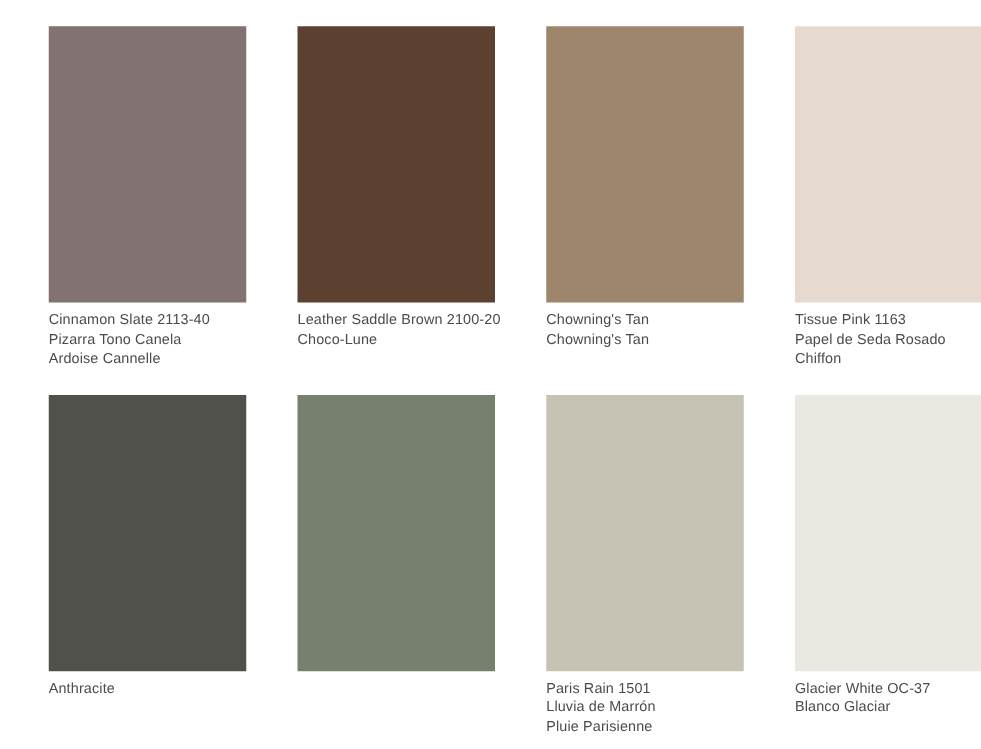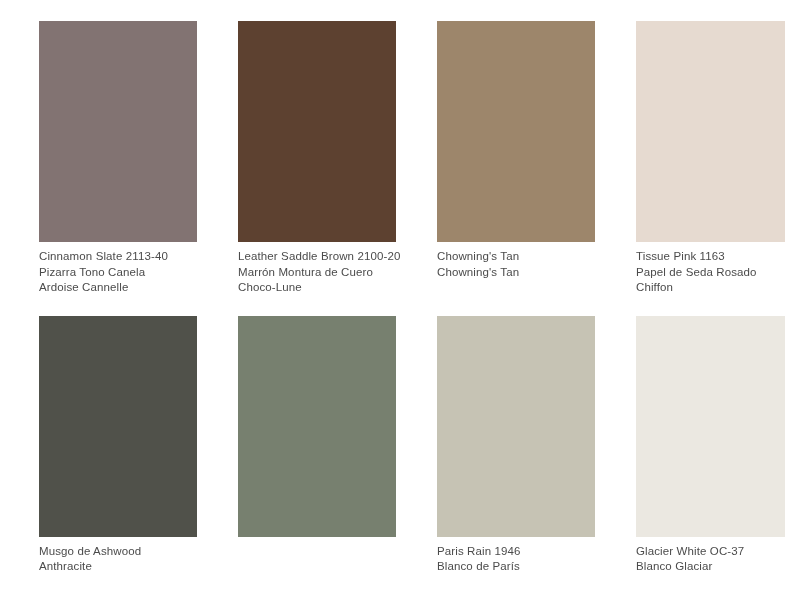--- a/index.html
+++ b/index.html
@@ -71,21 +71,20 @@
         <div class="swatch-name en">Cinnamon Slate 2113-40</div>
         <div class="swatch-name es">Pizarra Tono Canela</div>
         <div class="swatch-name fr">Ardoise Cannelle</div>
       </div>
     </div>
 
     <div class="swatch-card">
       <div class="swatch-chip" style="background-color:#5d4130;"></div>
       <div class="swatch-labels">
         <div class="swatch-name en">Leather Saddle Brown 2100-20</div>
-        <div class="swatch-name es">Marrón Montura de Cuero</div>
         <div class="swatch-name fr">Choco-Lune</div>
       </div>
     </div>
 
     <div class="swatch-card">
       <div class="swatch-chip" style="background-color:#9d866b;"></div>
       <div class="swatch-labels">
         <div class="swatch-name es">Chowning's Tan</div>
         <div class="swatch-name fr">Chowning's Tan</div>
       </div>
@@ -100,34 +99,34 @@
       </div>
     </div>
 
   </div>
 
   <div class="swatch-row">
 
     <div class="swatch-card">
       <div class="swatch-chip" style="background-color:#50514a;"></div>
       <div class="swatch-labels">
-        <div class="swatch-name es">Musgo de Ashwood</div>
         <div class="swatch-name fr">Anthracite</div>
       </div>
     </div>
 
     <div class="swatch-card">
       <div class="swatch-chip" style="background-color:#77806f;"></div>
     </div>
 
     <div class="swatch-card">
       <div class="swatch-chip" style="background-color:#c6c3b4;"></div>
       <div class="swatch-labels">
-        <div class="swatch-name en">Paris Rain 1946</div>
-        <div class="swatch-name es">Blanco de París</div>
+        <div class="swatch-name en">Paris Rain 1501</div>
+        <div class="swatch-name es">Lluvia de Marrón</div>
+        <div class="swatch-name fr">Pluie Parisienne</div>
       </div>
     </div>
 
     <div class="swatch-card">
       <div class="swatch-chip" style="background-color:#ebe8e1;"></div>
       <div class="swatch-labels">
         <div class="swatch-name en">Glacier White OC-37</div>
         <div class="swatch-name es">Blanco Glaciar</div>
       </div>
     </div>

